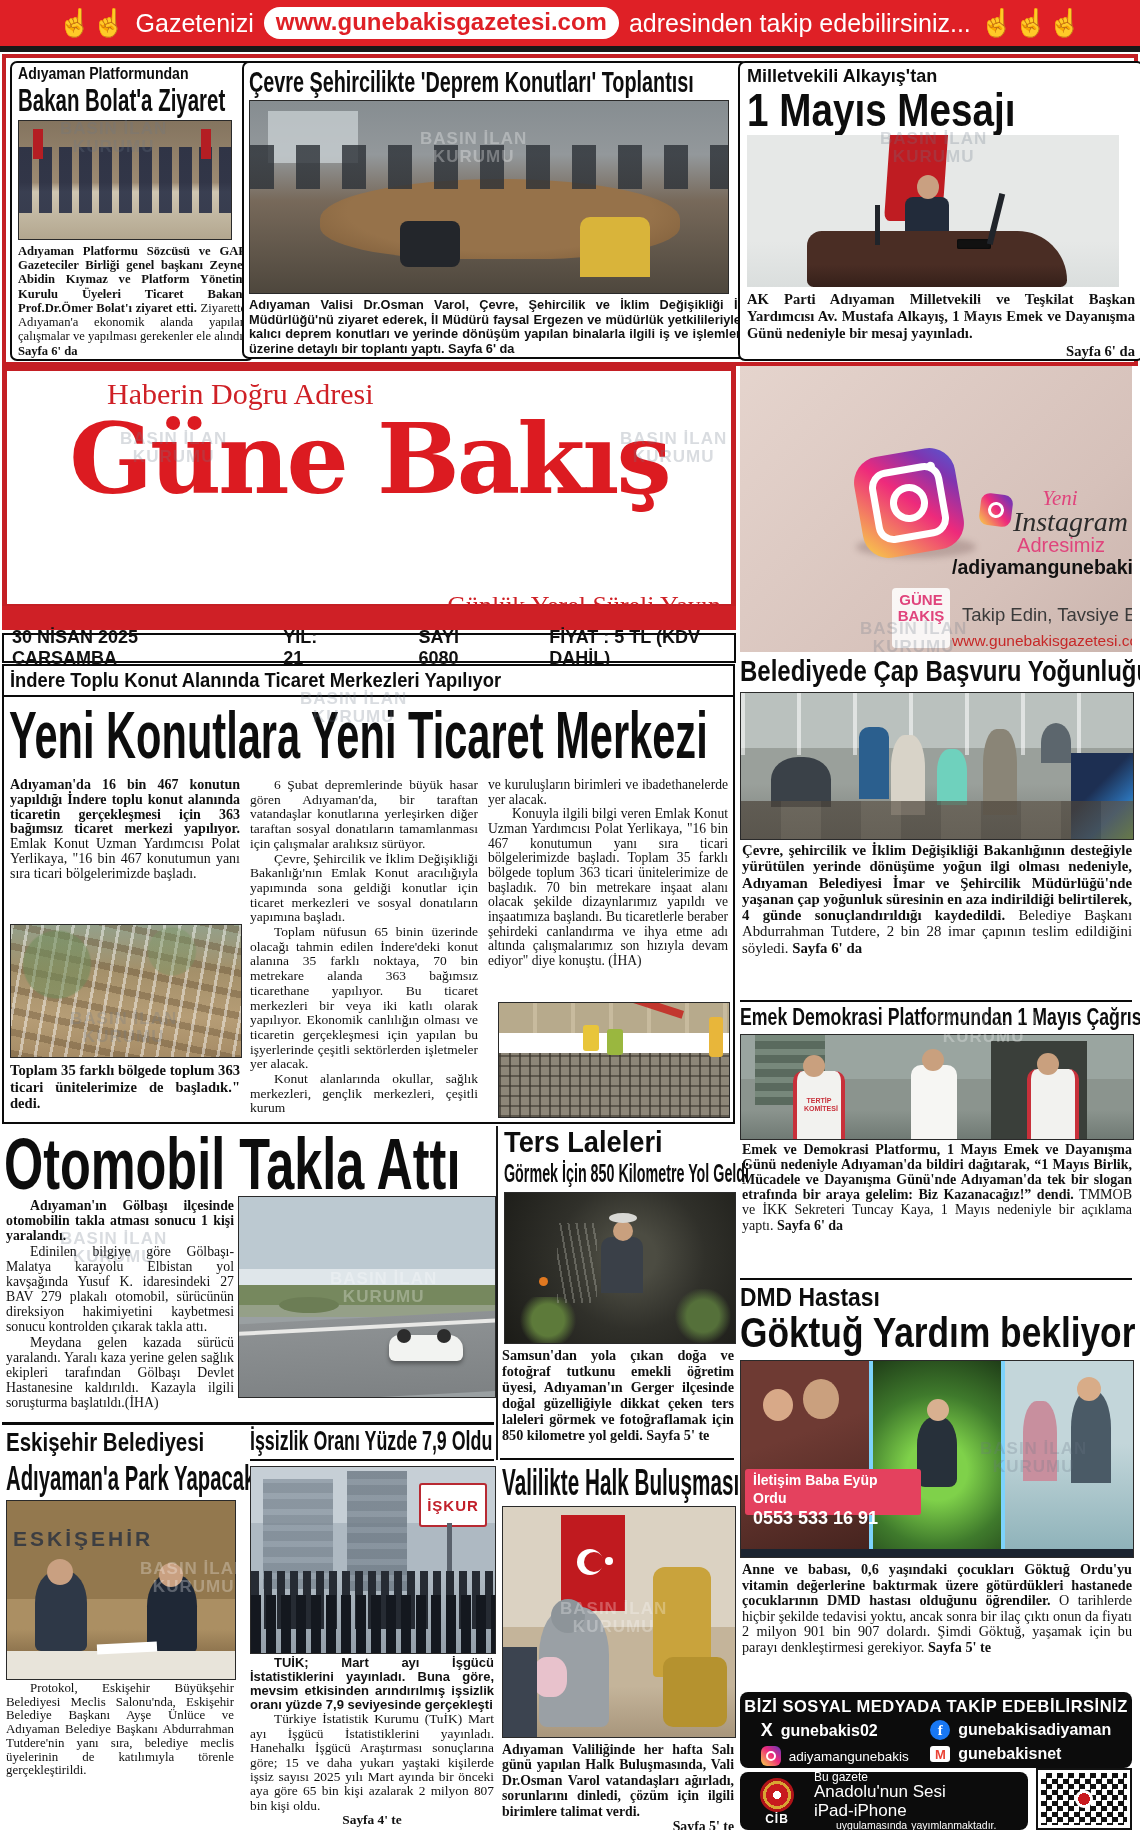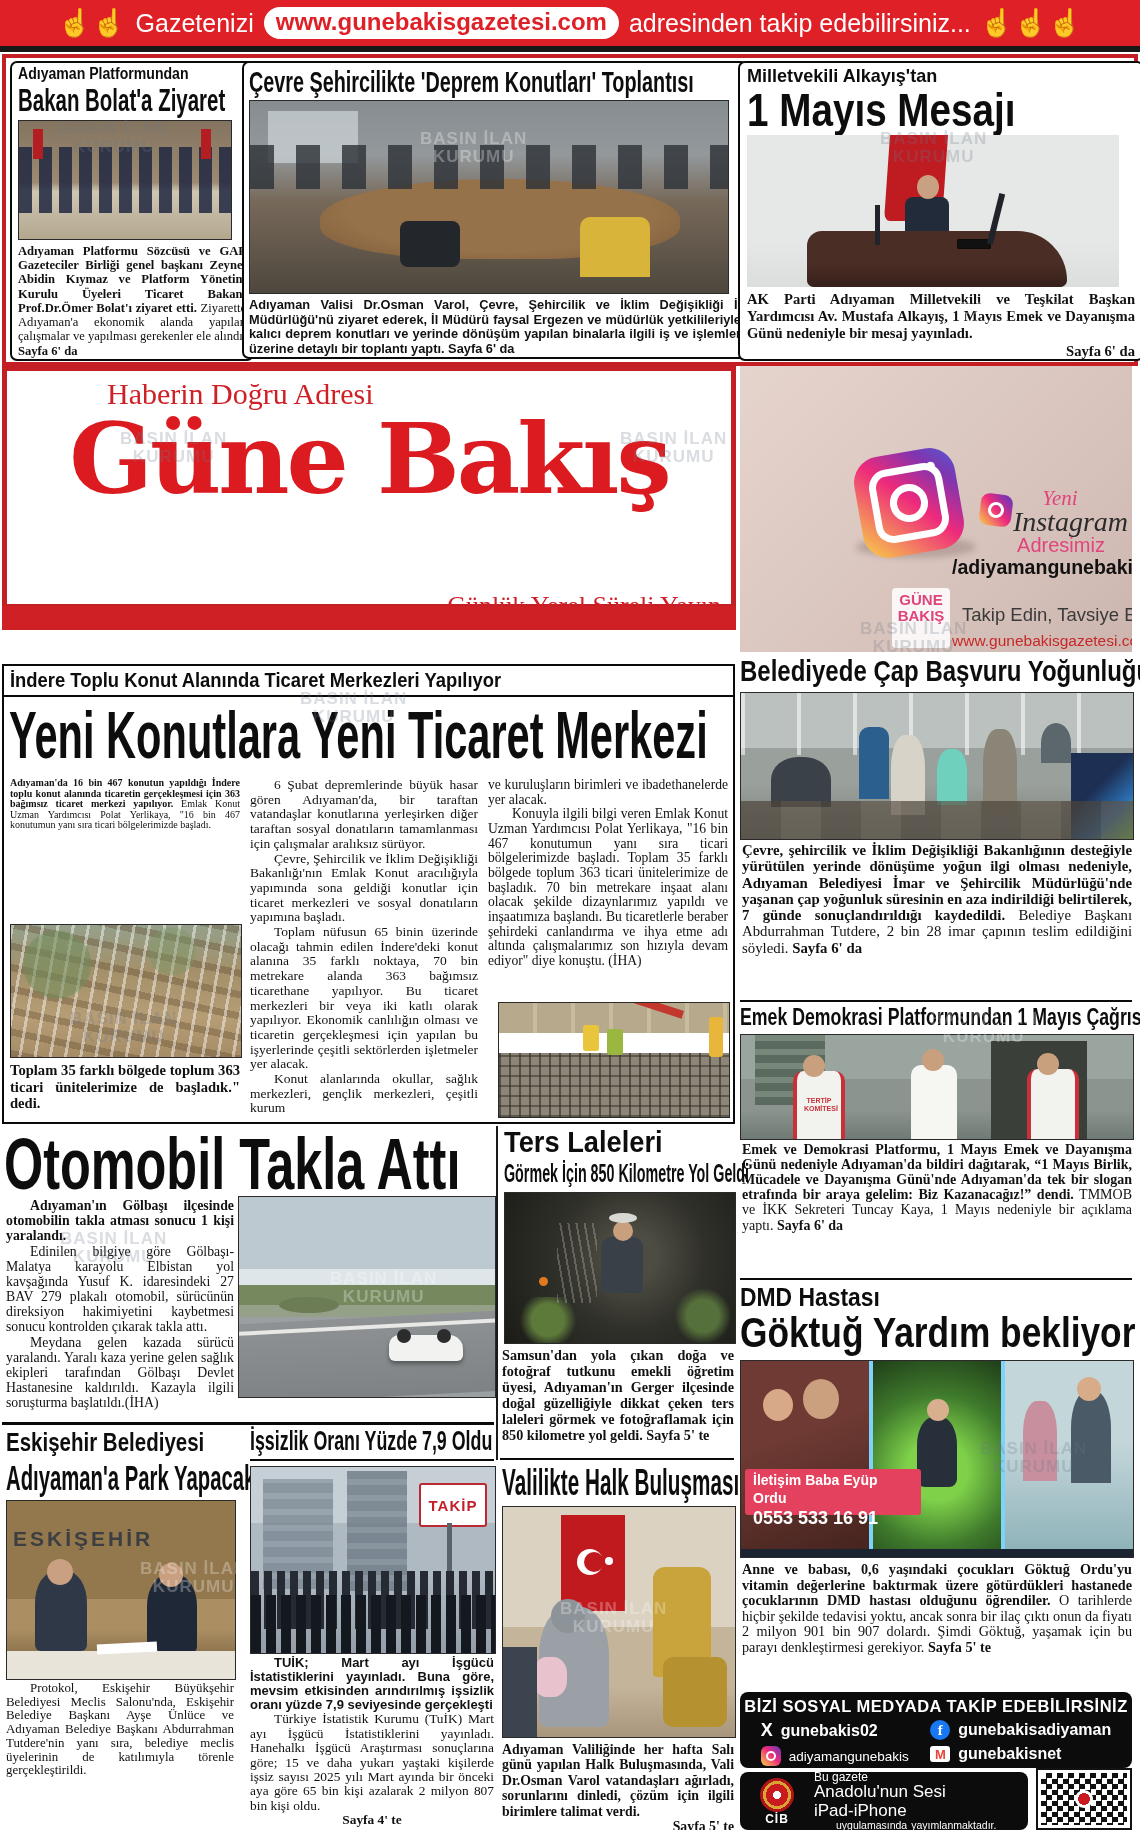--- a/index.html
+++ b/index.html
@@ -106,29 +106,35 @@
     <div class="abs" style="left:266px;top:168px;width:110px;text-align:center;color:#e0447c;font-size:20px;">Adresimiz</div>
     <div class="abs" style="left:212px;top:190px;width:178px;text-align:center;color:#111;font-size:19.5px;font-weight:700;white-space:nowrap;">/adiyamangunebakis</div>
     <div class="abs" style="left:152px;top:222px;width:58px;height:56px;background:rgba(255,255,255,.85);border-radius:4px;text-align:center;padding-top:4px;">
       <div style="color:#e0447c;font-weight:700;font-size:15px;line-height:1.05;">GÜNE</div>
       <div style="color:#e0447c;font-weight:700;font-size:15px;line-height:1.05;">BAKIŞ</div>
     </div>
     <div class="abs" style="left:222px;top:238px;width:170px;color:#3a3a3a;font-size:18.5px;white-space:nowrap;">Takip Edin, Tavsiye Edin...</div>
     <div class="abs" style="left:212px;top:266px;width:180px;color:#c62828;font-size:15.5px;white-space:nowrap;">www.gunebakisgazetesi.com</div>
   </div>
 
+  <div class="abs" style="left:2px;top:633px;width:730px;height:26px;border:2px solid #0a0a0a;display:flex;align-items:center;font-weight:700;font-size:18px;">
+    <span style="margin-left:8px;">30 NİSAN 2025 ÇARŞAMBA</span>
+    <span style="margin-left:70px;">YIL: 21</span>
+    <span style="margin-left:85px;">SAYI 6080</span>
+    <span style="margin-left:58px;">FİYAT : 5 TL (KDV DAHİL)</span>
+  </div>
 
   <div class="abs" style="left:2px;top:664px;width:729px;height:456px;border:2.5px solid #0a0a0a;background:#fff;">
     <div class="hl" style="position:absolute;left:6px;top:4px;font-size:20px;">
       <span class="sq" style="transform:scaleX(.92);">İndere Toplu Konut Alanında Ticaret Merkezleri Yapılıyor</span></div>
     <div class="rule" style="left:0;top:29px;width:729px;height:2px;"></div>
     <div class="hl" style="position:absolute;left:5px;top:36px;font-size:66px;">
       <span class="sq" style="transform:scaleX(.63);">Yeni Konutlara Yeni Ticaret Merkezi</span></div>
 
-    <div class="serif just" style="position:absolute;left:6px;top:112px;width:230px;font-size:10px;line-height:1.06;">
+    <div class="serif just" style="position:absolute;left:6px;top:112px;width:230px;font-size:14px;line-height:1.06;">
       <span class="b" style="display:inline;">Adıyaman'da 16 bin 467 konutun yapıldığı İndere toplu konut alanında ticaretin gerçekleşmesi için 363 bağımsız ticaret merkezi yapılıyor.</span>
       <span>Emlak Konut Uzman Yardımcısı Polat Yerlikaya, "16 bin 467 konutumun yanı sıra ticari bölgelerimizde başladı.</span>
     </div>
     <div class="photo" style="left:6px;top:258px;width:230px;height:132px;background:
          radial-gradient(circle at 20% 30%,rgba(110,140,90,.55) 0 16%,rgba(0,0,0,0) 17%),
          radial-gradient(circle at 70% 20%,rgba(120,150,100,.4) 0 12%,rgba(0,0,0,0) 13%),
          repeating-linear-gradient(100deg,rgba(255,255,255,.45) 0 3px,rgba(0,0,0,0) 3px 15px),
          repeating-linear-gradient(12deg,rgba(96,74,46,.35) 0 7px,rgba(0,0,0,0) 7px 21px),
          linear-gradient(180deg,#94a08a 0%,#a4906a 35%,#b69d76 70%,#a68c66 100%);"></div>
     <div class="serif b just" style="position:absolute;left:6px;top:396px;width:230px;font-size:14.6px;line-height:1.14;">
@@ -231,21 +237,21 @@
     <p>Protokol, Eskişehir Büyükşehir Belediyesi Meclis Salonu'nda, Eskişehir Belediye Başkanı Ayşe Ünlüce ve Adıyaman Belediye Başkanı Abdurrahman Tutdere'nin yanı sıra, belediye meclis üyelerinin de katılımıyla törenle gerçekleştirildi.</p>
 
   </div>
 
   <div class="hl abs" style="left:250px;top:1428px;font-size:27px;border-bottom:2.5px solid #0a0a0a;padding-bottom:4px;width:244px;">
     <span class="sq" style="transform:scaleX(.66);">İşsizlik Oranı Yüzde 7,9 Oldu</span></div>
   <div class="photo" style="left:250px;top:1466px;width:244px;height:186px;background:linear-gradient(180deg,#c6cfd6 0 30%,#aeb9c2 30% 58%,#939ea8 100%);">
     <div class="abs" style="left:12px;top:12px;width:70px;height:110px;background:repeating-linear-gradient(0deg,#7b8792 0 10px,#8d99a4 10px 16px);opacity:.8;"></div>
     <div class="abs" style="left:96px;top:4px;width:60px;height:120px;background:repeating-linear-gradient(0deg,#6d7984 0 10px,#7f8b96 10px 16px);opacity:.8;"></div>
     <div class="abs" style="left:168px;top:16px;width:64px;height:40px;background:#fff;border:2px solid #b82932;border-radius:3px;display:flex;align-items:center;justify-content:center;">
-      <span style="color:#c21f2a;font-weight:700;font-size:15px;letter-spacing:1px;">TAKİP</span>
+      <span style="color:#c21f2a;font-weight:700;font-size:15px;letter-spacing:1px;">İŞKUR</span>
       </div>
     <div class="abs" style="left:196px;top:56px;width:5px;height:60px;background:#5a626c;"></div>
     <div class="abs" style="left:0;top:104px;width:244px;height:58px;background:repeating-linear-gradient(90deg,#262b33 0 8px,rgba(0,0,0,0) 8px 13px);"></div>
     <div class="abs" style="left:0;top:128px;width:244px;height:58px;background:repeating-linear-gradient(90deg,#14181f 0 10px,rgba(0,0,0,0) 10px 15px);"></div>
   </div>
   <div class="serif just abs" style="left:250px;top:1656px;width:244px;font-size:13.4px;line-height:1.08;">
     <p class="b" style="font-family:'Liberation Sans',sans-serif;font-size:13px;">TUİK; Mart ayı İşgücü İstatistiklerini yayınladı. Buna göre, mevsim etkisinden arındırılmış işsizlik oranı yüzde 7,9 seviyesinde gerçekleşti</p>
     <p>Türkiye İstatistik Kurumu (TuİK) Mart ayı İşgücü İstatistiklerini yayınladı. Hanehalkı İşgücü Araştırması sonuçlarına göre; 15 ve daha yukarı yaştaki kişilerde işsiz sayısı 2025 yılı Mart ayında bir önceki aya göre 65 bin kişi azalarak 2 milyon 807 bin kişi oldu.</p>
     <div class="pageref" style="text-align:center;">Sayfa 4' te</div>
   </div>
@@ -257,21 +263,21 @@
     <div class="abs" style="left:118px;top:34px;width:30px;height:72px;background:#2b5f8e;border-radius:10px 10px 0 0;"></div>
     <div class="abs" style="left:150px;top:42px;width:34px;height:80px;background:#d8d3c8;border-radius:40% 40% 0 0;"></div>
     <div class="abs" style="left:196px;top:56px;width:30px;height:56px;background:#6fd1bd;border-radius:40% 40% 0 0;"></div>
     <div class="abs" style="left:242px;top:36px;width:34px;height:86px;background:#8a8577;border-radius:40% 40% 0 0;"></div>
     <div class="abs" style="left:300px;top:30px;width:30px;height:40px;background:#5c666d;border-radius:50% 50% 0 0;"></div>
     <div class="abs" style="left:30px;top:64px;width:60px;height:50px;background:#3a4148;border-radius:45% 45% 0 0;"></div>
     <div class="abs" style="left:330px;top:60px;width:62px;height:86px;background:linear-gradient(135deg,#1d2f52 0 40%,#2b70b4 70%,#7fd14a 100%);"></div>
     <div class="abs" style="left:0;top:108px;width:392px;height:38px;background:repeating-linear-gradient(90deg,#4c443a 0 40px,#5d5448 40px 80px);opacity:.7;"></div>
   </div>
   <div class="serif just abs" style="left:742px;top:842px;width:390px;font-size:14.8px;line-height:1.1;">
-    <span class="b">Çevre, şehircilik ve İklim Değişikliği Bakanlığının desteğiyle yürütülen yerinde dönüşüme yoğun ilgi olması nedeniyle, Adıyaman Belediyesi İmar ve Şehircilik Müdürlüğü'nde yaşanan çap yoğunluk süresinin en aza indirildiği belirtilerek, 7 günde sonuçlandırıldığı kaydedildi.</span>
+    <span class="b">Çevre, şehircilik ve İklim Değişikliği Bakanlığının desteğiyle yürütülen yerinde dönüşüme yoğun ilgi olması nedeniyle, Adıyaman Belediyesi İmar ve Şehircilik Müdürlüğü'nde yaşanan çap yoğunluk süresinin en aza indirildiği belirtilerek, 4 günde sonuçlandırıldığı kaydedildi.</span>
     <span>Belediye Başkanı Abdurrahman Tutdere, 2 bin 28 imar çapının teslim edildiğini söyledi.</span>
     <span class="pageref">Sayfa 6' da</span>
   </div>
 
   <div class="rule" style="left:740px;top:1000px;width:392px;height:2px;"></div>
   <div class="hl abs" style="left:740px;top:1006px;font-size:23px;">
     <span class="sq" style="transform:scaleX(.77);">Emek Demokrasi Platformundan 1 Mayıs Çağrısı</span></div>
   <div class="photo" style="left:740px;top:1034px;width:392px;height:104px;background:linear-gradient(180deg,#9aa5a0 0 42%,#8b948e 42% 72%,#707a74 100%);">
     <div class="abs" style="left:250px;top:6px;width:96px;height:98px;background:#3a3f3a;"></div>
     <div class="abs" style="left:14px;top:0;width:70px;height:70px;background:repeating-linear-gradient(0deg,#5a6a5e 0 8px,#77887b 8px 14px);"></div>

